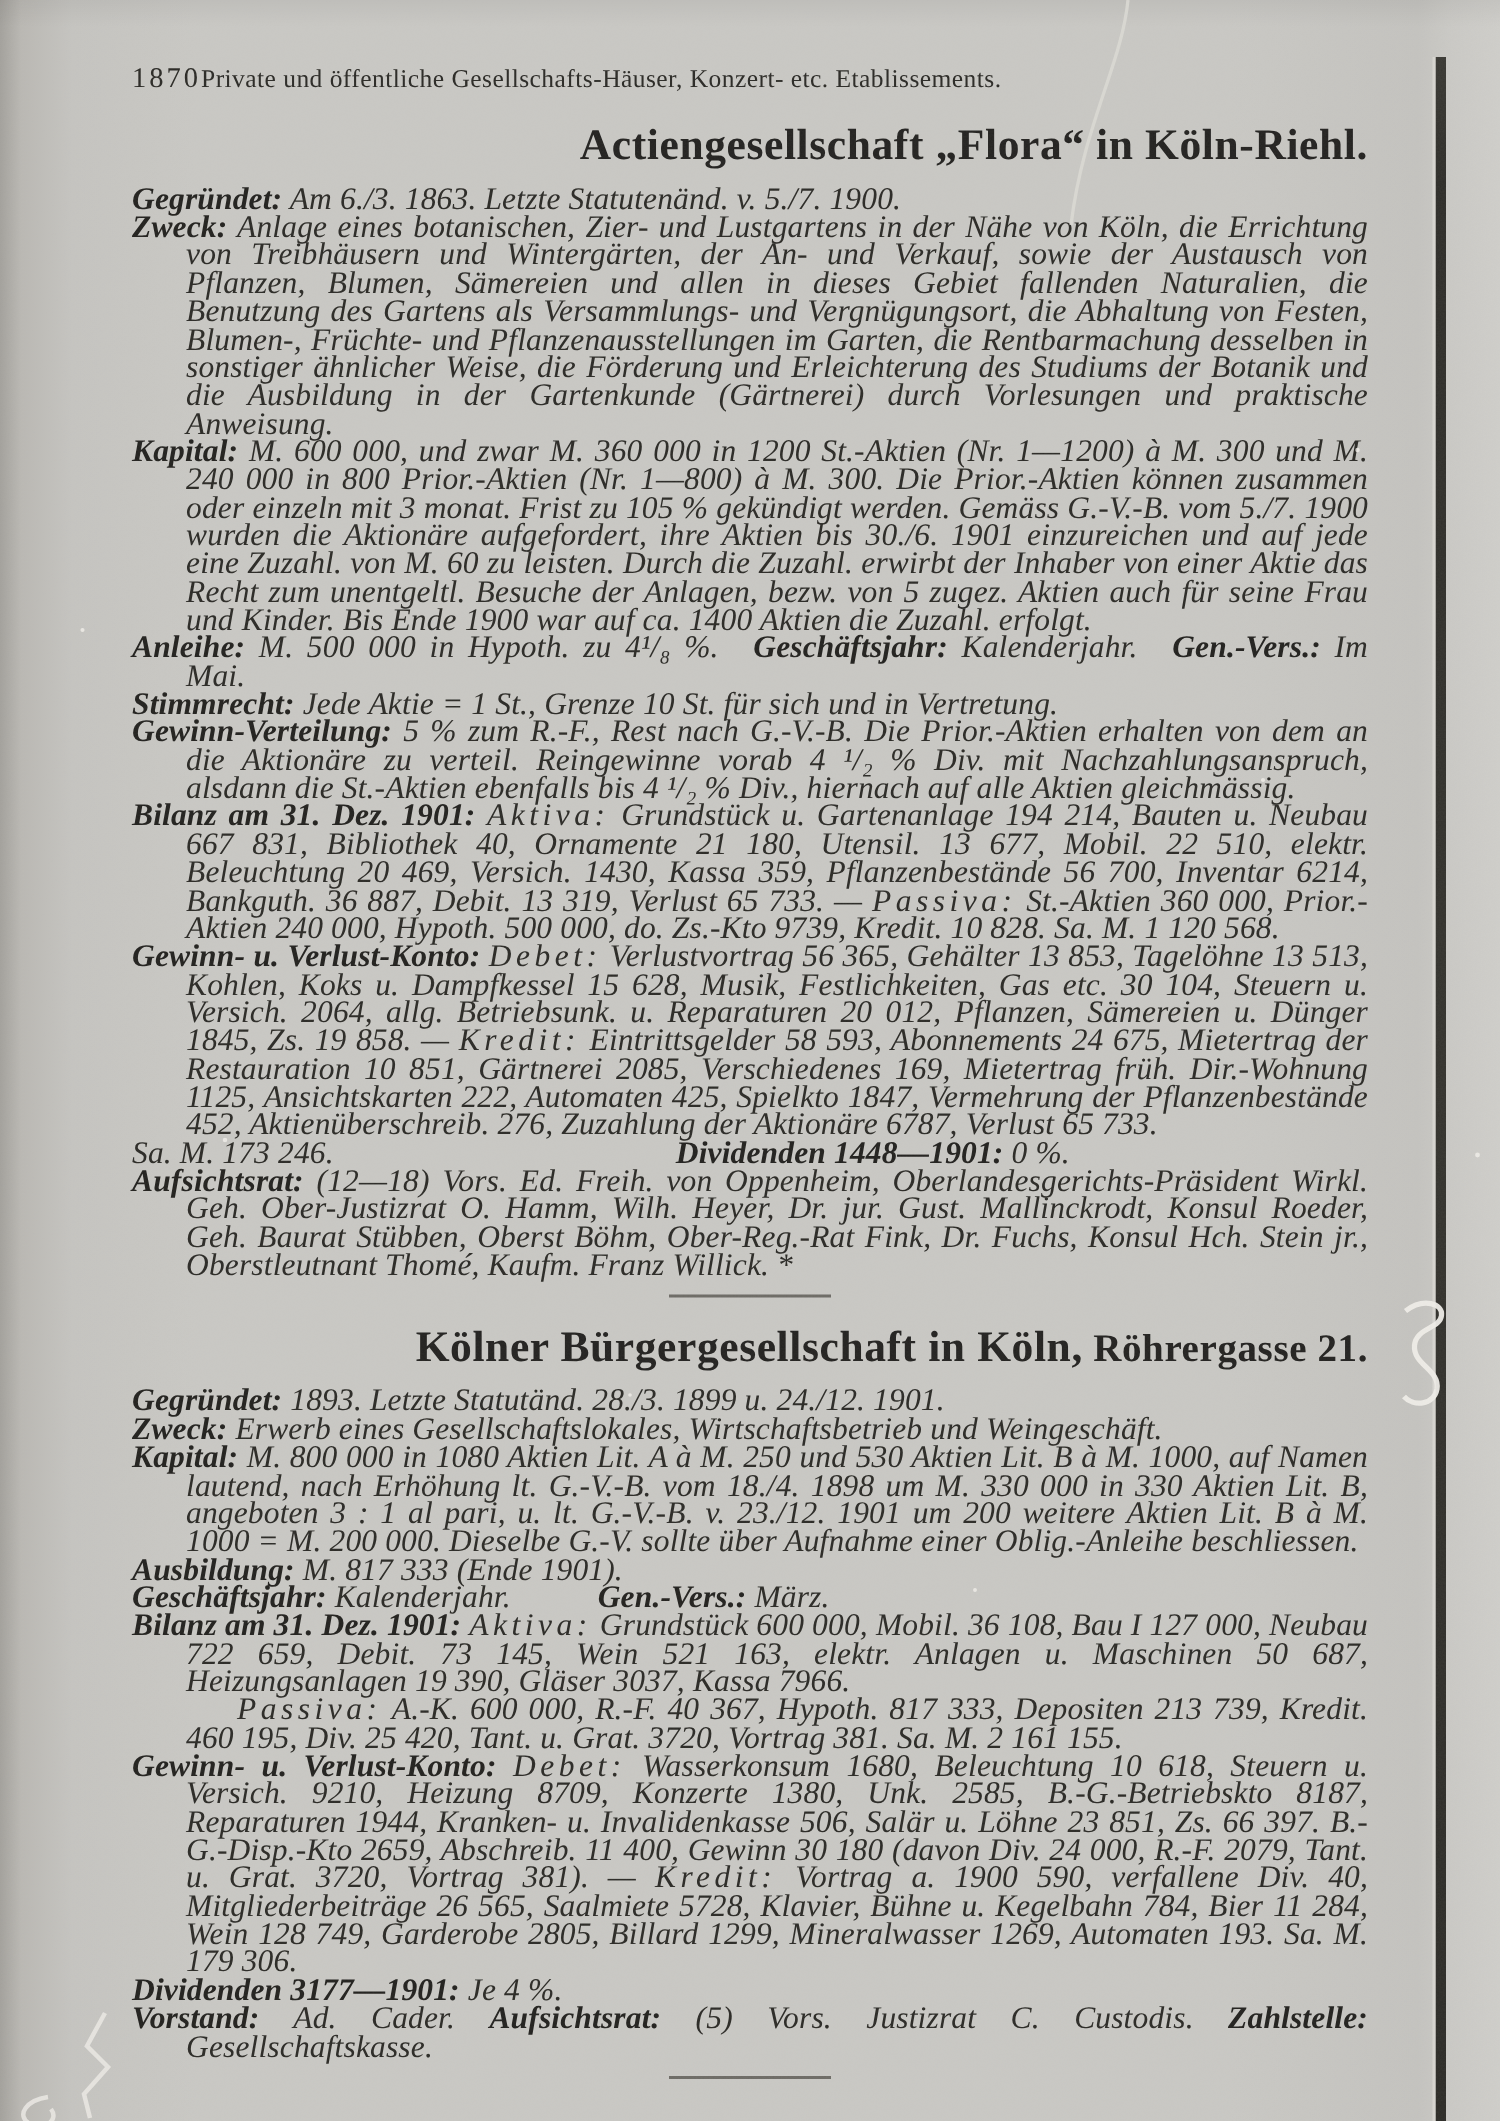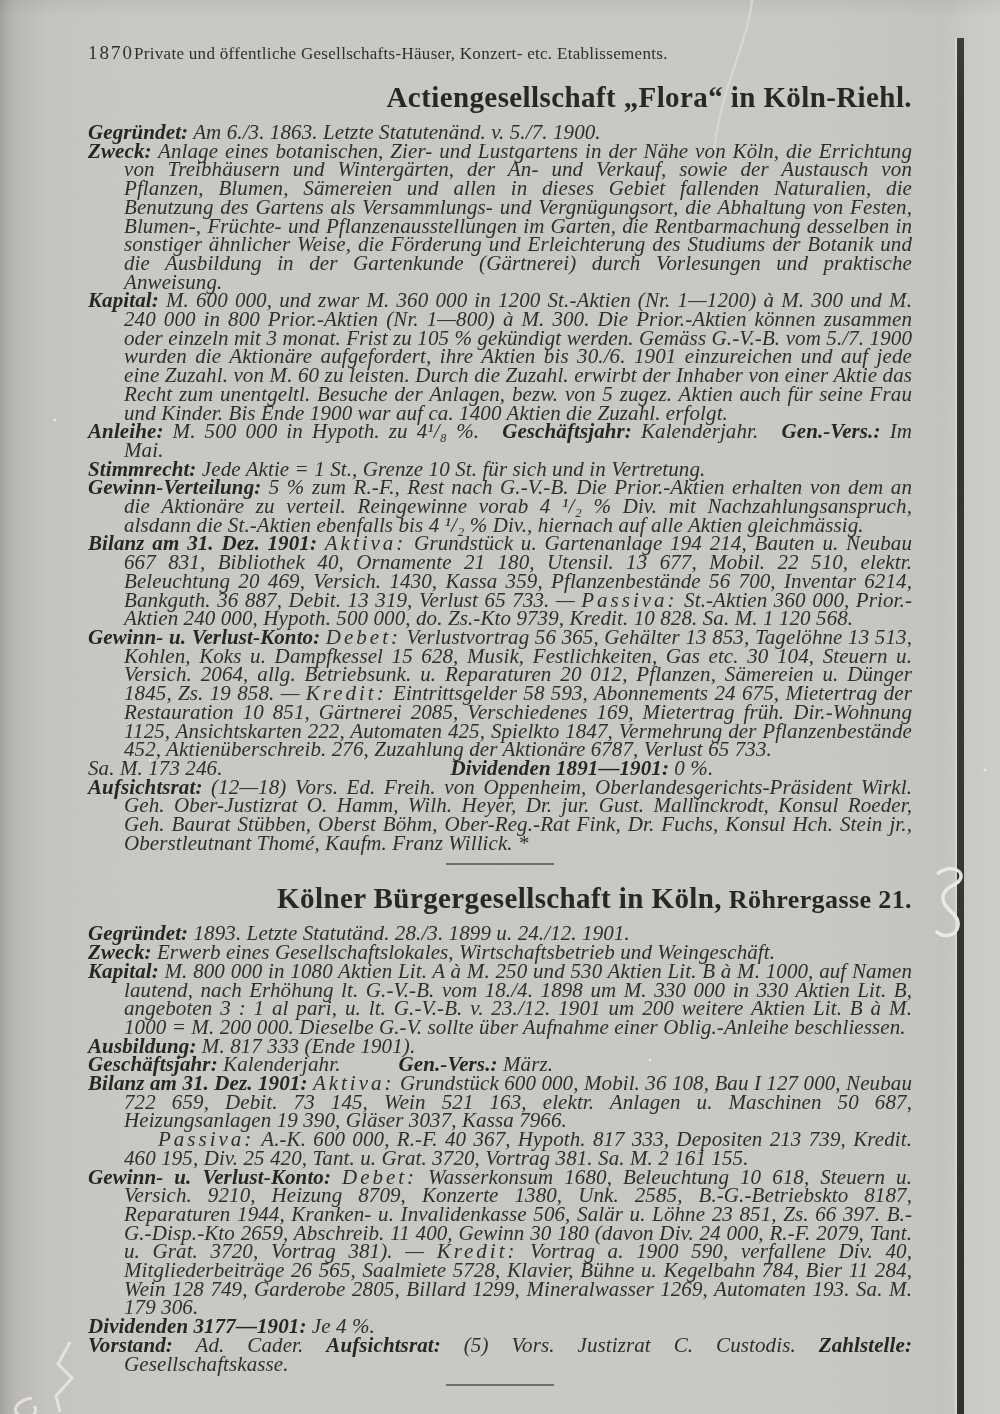--- a/index.html
+++ b/index.html
@@ -62,21 +62,21 @@
     <main id="entries">
         <h2 class="entry-title"><span>Actiengesellschaft „Flora“ in Köln-Riehl.</span></h2>
         <p class="para hang"><b class="lbl">Gegründet:</b> Am 6./3. 1863.  Letzte Statutenänd. v. 5./7. 1900.</p>
         <p class="para hang"><b class="lbl">Zweck:</b> Anlage eines botanischen, Zier- und Lustgartens in der Nähe von Köln, die Errichtung von Treibhäusern und Wintergärten, der An- und Verkauf, sowie der Austausch von Pflanzen, Blumen, Sämereien und allen in dieses Gebiet fallenden Naturalien, die Benutzung des Gartens als Versammlungs- und Vergnügungsort, die Abhaltung von Festen, Blumen-, Früchte- und Pflanzenausstellungen im Garten, die Rentbarmachung desselben in sonstiger ähnlicher Weise, die Förderung und Erleichterung des Studiums der Botanik und die Ausbildung in der Gartenkunde (Gärtnerei) durch Vorlesungen und praktische Anweisung.</p>
         <p class="para hang"><b class="lbl">Kapital:</b> M. 600 000, und zwar M. 360 000 in 1200 St.-Aktien (Nr. 1—1200) à M. 300 und M. 240 000 in 800 Prior.-Aktien (Nr. 1—800) à M. 300.  Die Prior.-Aktien können zusammen oder einzeln mit 3 monat. Frist zu 105 % gekündigt werden.  Gemäss G.-V.-B. vom 5./7. 1900 wurden die Aktionäre aufgefordert, ihre Aktien bis 30./6. 1901 einzureichen und auf jede eine Zuzahl. von M. 60 zu leisten.  Durch die Zuzahl. erwirbt der Inhaber von einer Aktie das Recht zum unentgeltl. Besuche der Anlagen, bezw. von 5 zugez. Aktien auch für seine Frau und Kinder.  Bis Ende 1900 war auf ca. 1400 Aktien die Zuzahl. erfolgt.</p>
         <p class="para hang"><b class="lbl">Anleihe:</b> M. 500 000 in Hypoth. zu 4¹/₈ %.  <span class="gap" style="width: 14px;"></span><b class="lbl">Geschäftsjahr:</b> Kalenderjahr.  <span class="gap" style="width: 14px;"></span><b class="lbl">Gen.-Vers.:</b> Im Mai.</p>
         <p class="para hang"><b class="lbl">Stimmrecht:</b> Jede Aktie = 1 St., Grenze 10 St. für sich und in Vertretung.</p>
         <p class="para hang"><b class="lbl">Gewinn-Verteilung:</b> 5 % zum R.-F., Rest nach G.-V.-B.  Die Prior.-Aktien erhalten von dem an die Aktionäre zu verteil. Reingewinne vorab 4 ¹/₂ % Div. mit Nachzahlungsanspruch, alsdann die St.-Aktien ebenfalls bis 4 ¹/₂ % Div., hiernach auf alle Aktien gleichmässig.</p>
         <p class="para hang"><b class="lbl">Bilanz am 31. Dez. 1901:</b> <span class="sperr">Aktiva:</span> Grundstück u. Gartenanlage 194 214, Bauten u. Neubau 667 831, Bibliothek 40, Ornamente 21 180, Utensil. 13 677, Mobil. 22 510, elektr. Beleuchtung 20 469, Versich. 1430, Kassa 359, Pflanzenbestände 56 700, Inventar 6214, Bankguth. 36 887, Debit. 13 319, Verlust 65 733. — <span class="sperr">Passiva:</span> St.-Aktien 360 000, Prior.-Aktien 240 000, Hypoth. 500 000, do. Zs.-Kto 9739, Kredit. 10 828.  Sa. M. 1 120 568.</p>
         <p class="para hang"><b class="lbl">Gewinn- u. Verlust-Konto:</b> <span class="sperr">Debet:</span> Verlustvortrag 56 365, Gehälter 13 853, Tagelöhne 13 513, Kohlen, Koks u. Dampfkessel 15 628, Musik, Festlichkeiten, Gas etc. 30 104, Steuern u. Versich. 2064, allg. Betriebsunk. u. Reparaturen 20 012, Pflanzen, Sämereien u. Dünger 1845, Zs. 19 858. — <span class="sperr">Kredit:</span> Eintrittsgelder 58 593, Abonnements 24 675, Mietertrag der Restauration 10 851, Gärtnerei 2085, Verschiedenes 169, Mietertrag früh. Dir.-Wohnung 1125, Ansichtskarten 222, Automaten 425, Spielkto 1847, Vermehrung der Pflanzenbestände 452, Aktienüberschreib. 276, Zuzahlung der Aktionäre 6787, Verlust 65 733.</p>
-        <p class="para hang noj">Sa. M. 173 246.<span class="gap" style="width: 228px;"></span><b class="lbl">Dividenden 1891—1901:</b> 0 %.</p>
+        <p class="para hang noj">Sa. M. 173 246.<span class="gap" style="width: 228px;"></span><b class="lbl">Dividenden 1448—1901:</b> 0 %.</p>
         <p class="para hang"><b class="lbl">Aufsichtsrat:</b> (12—18) Vors. Ed. Freih. von Oppenheim, Oberlandesgerichts-Präsident Wirkl. Geh. Ober-Justizrat O. Hamm, Wilh. Heyer, Dr. jur. Gust. Mallinckrodt, Konsul Roeder, Geh. Baurat Stübben, Oberst Böhm, Ober-Reg.-Rat Fink, Dr. Fuchs, Konsul Hch. Stein jr., Oberstleutnant Thomé, Kaufm. Franz Willick.   *</p>
         <div class="section-divider"></div>
         <h2 class="entry-title"><span>Kölner Bürgergesellschaft in Köln,</span><span class="title-suffix"> Röhrergasse 21.</span></h2>
         <p class="para hang"><b class="lbl">Gegründet:</b> 1893.  Letzte Statutänd. 28./3. 1899 u. 24./12. 1901.</p>
         <p class="para hang"><b class="lbl">Zweck:</b> Erwerb eines Gesellschaftslokales, Wirtschaftsbetrieb und Weingeschäft.</p>
         <p class="para hang"><b class="lbl">Kapital:</b> M. 800 000 in 1080 Aktien Lit. A à M. 250 und 530 Aktien Lit. B à M. 1000, auf Namen lautend, nach Erhöhung lt. G.-V.-B. vom 18./4. 1898 um M. 330 000 in 330 Aktien Lit. B, angeboten 3 : 1 al pari, u. lt. G.-V.-B. v. 23./12. 1901 um 200 weitere Aktien Lit. B à M. 1000 = M. 200 000.  Dieselbe G.-V. sollte über Aufnahme einer Oblig.-Anleihe beschliessen.</p>
         <p class="para hang"><b class="lbl">Ausbildung:</b> M. 817 333 (Ende 1901).</p>
         <p class="para hang noj"><b class="lbl">Geschäftsjahr:</b> Kalenderjahr.<span class="gap" style="width: 58px;"></span><b class="lbl">Gen.-Vers.:</b> März.</p>
         <p class="para hang"><b class="lbl">Bilanz am 31. Dez. 1901:</b> <span class="sperr">Aktiva:</span> Grundstück 600 000, Mobil. 36 108, Bau I 127 000, Neubau 722 659, Debit. 73 145, Wein 521 163, elektr. Anlagen u. Maschinen 50 687, Heizungsanlagen 19 390, Gläser 3037, Kassa 7966.</p>
         <p class="para hang indent"><span class="sperr">Passiva:</span> A.-K. 600 000, R.-F. 40 367, Hypoth. 817 333, Depositen 213 739, Kredit. 460 195, Div. 25 420, Tant. u. Grat. 3720, Vortrag 381.  Sa. M. 2 161 155.</p>

